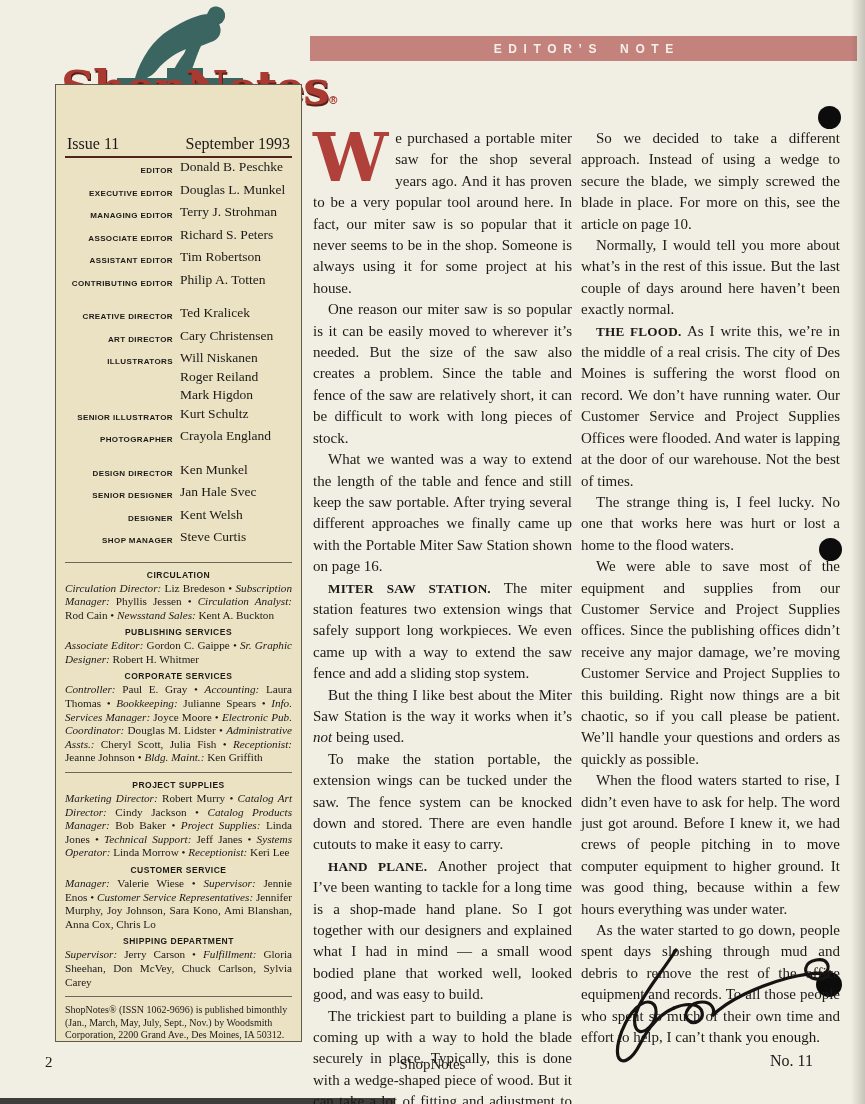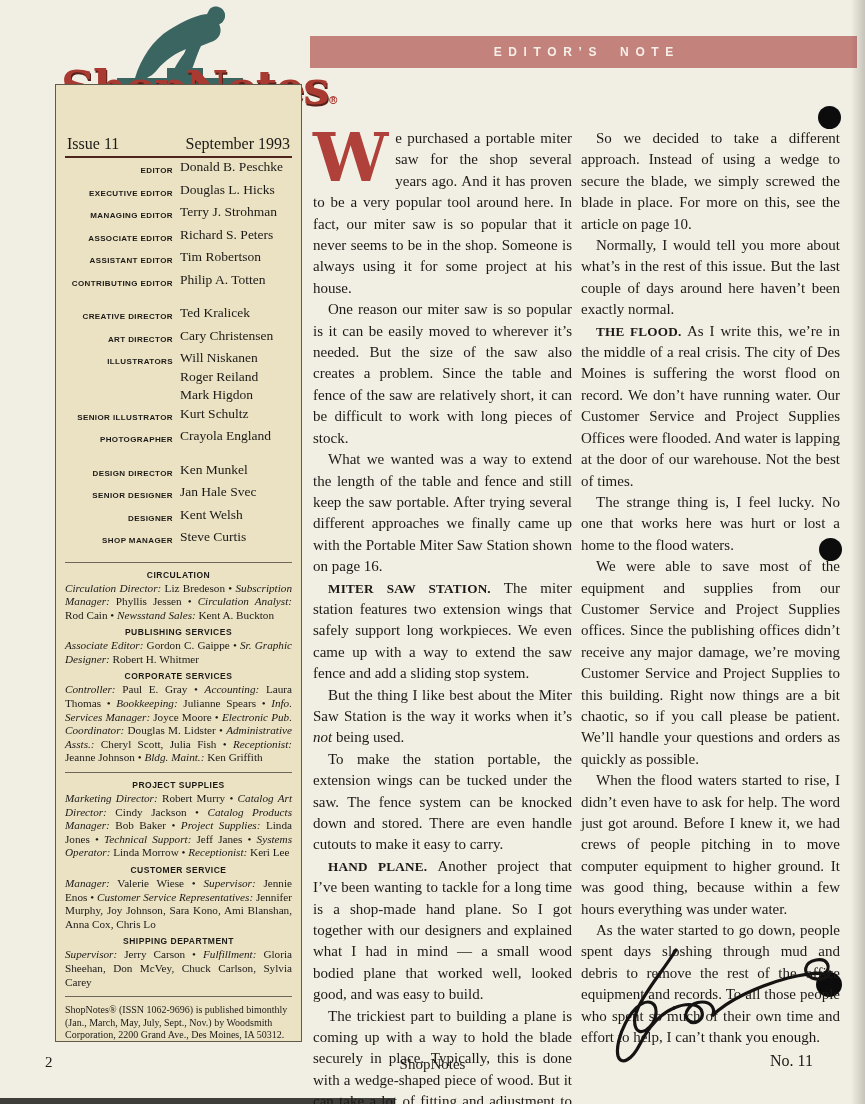--- a/index.html
+++ b/index.html
@@ -36,21 +36,21 @@
        align-self:flex-start;padding-top:4px;}
   .staff-names{font-size:13.5px;}
   .rule{border:none;border-top:1px solid #6c675a;margin:7px 0;}
   .dept-head{text-align:center;font-family:"Liberation Sans",sans-serif;font-weight:bold;
        font-size:8.5px;letter-spacing:.5px;margin:5px 0 2px;}
   .dept-text{margin:0 0 3px;font-size:11.2px;line-height:13.6px;text-align:justify;}
   .fine{margin-top:6px;}
   .fine p{margin:0;font-size:10px;line-height:12.4px;text-align:left;}
 
   
-  .banner{position:absolute;left:310px;top:36px;width:547px;height:32px;background:#c4827c;
+  .banner{position:absolute;left:310px;top:36px;width:547px;height:25px;background:#c4827c;
        display:flex;align-items:center;justify-content:center;}
   .banner span{font-family:"Liberation Sans",sans-serif;font-weight:bold;font-size:12px;
        color:#f6efe8;letter-spacing:.55em;word-spacing:.6em;text-indent:.55em;white-space:nowrap;}
 
   
   .col{position:absolute;top:128px;width:259px;font-size:15px;line-height:21.4px;text-align:justify;}
   .col1{left:313px;}
   .col2{left:581px;}
   .body-para{margin:0;text-indent:15px;}
   .body-para.first{text-indent:0;}
@@ -100,21 +100,21 @@
         <div class="staff-group">
           <div class="staff-row">
             <span class="staff-role">EDITOR</span>
             <span class="staff-names">
               <div>Donald B. Peschke</div>
             </span>
           </div>
           <div class="staff-row">
             <span class="staff-role">EXECUTIVE EDITOR</span>
             <span class="staff-names">
-              <div>Douglas L. Hicks</div>
+              <div>Douglas L. Munkel</div>
             </span>
           </div>
           <div class="staff-row">
             <span class="staff-role">MANAGING EDITOR</span>
             <span class="staff-names">
               <div>Terry J. Strohman</div>
             </span>
           </div>
           <div class="staff-row">
             <span class="staff-role">ASSOCIATE EDITOR</span>

